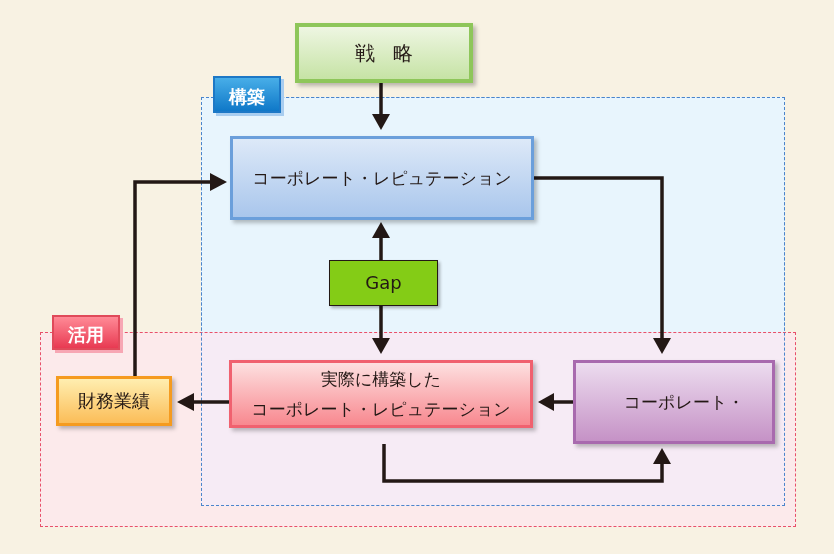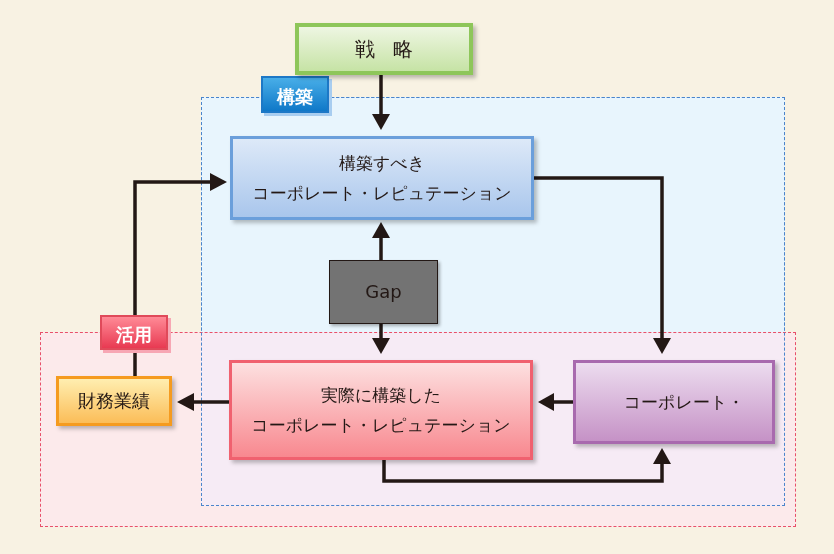--- a/index.html
+++ b/index.html
@@ -24,60 +24,59 @@
     #region-build-border-overlay {
       left: 201px; top: 97px; width: 584px; height: 409px;
       border: 1px dashed #4a85cc;
       background: transparent;
       z-index: 3;
     }
     .tag {
       position: absolute; z-index: 6; color: #fff; font-weight: bold;
       font-size: 18px; line-height: 30px; text-align: center;
       box-sizing: border-box;
-      margin-left: 48px;
     }
     #tag-build {
       left: 213px; top: 76px; width: 68px; height: 37px; line-height: 37px;
       background: linear-gradient(#48aee8, #0f78c8);
       border: 2px solid #1d78c6;
       box-shadow: 3px 3px 0 #a8cdf0;
     }
     #tag-use {
       left: 52px; top: 315px; width: 68px; height: 35px; line-height: 35px;
       background: linear-gradient(#ff8a96, #e83a52);
       border: 2px solid #e04a5a;
       box-shadow: 3px 3px 0 #f7a7b4;
     }
     .node {
       position: absolute; z-index: 7; box-sizing: border-box;
       display: flex; flex-direction: column; align-items: center; justify-content: center;
       color: #231815; font-size: 17px; line-height: 30px; text-align: center;
       box-shadow: 3px 3px 4px rgba(0,0,0,0.25);
     }
     #node-strategy {
-      left: 295px; top: 23px; width: 178px; height: 52px;
+      left: 295px; top: 23px; width: 178px; height: 60px;
       border: 4px solid #8ec65a;
       background: linear-gradient(#eef6e2, #c6e3a5);
       font-size: 20px; letter-spacing: 18px; padding-left: 18px;
     }
     #node-target-rep {
       left: 230px; top: 136px; width: 304px; height: 84px;
       border: 3px solid #6b9fdb;
       background: linear-gradient(#dde9f8, #a9c6ec);
     }
     #node-gap {
-      left: 329px; top: 260px; width: 109px; height: 64px;
+      left: 329px; top: 260px; width: 109px; height: 46px;
       border: 1px solid #231815;
-      background: #737373;
+      background: #84cc16;
       font-size: 18px;
       box-shadow: 2px 2px 3px rgba(0,0,0,0.3);
     }
     #node-actual-rep {
-      left: 229px; top: 360px; width: 304px; height: 100px;
+      left: 229px; top: 360px; width: 304px; height: 68px;
       border: 3px solid #f0616f;
       background: linear-gradient(#fde0e0, #f8888f);
     }
     #node-corp-comm {
       left: 573px; top: 360px; width: 202px; height: 84px;
       border: 3px solid #a86aae;
       background: linear-gradient(#ecdcef, #c592c6);
       padding-left: 20px;
     }
     #node-financial {
@@ -134,21 +133,20 @@
     <polyline fill="none" points="135,376 135,182 212,182"></polyline>
     <polygon points="210,173 210,191 227,182" stroke="none"></polygon>
   </g>
 </svg>
 
 <div class="node" id="node-strategy">
   <span>戦略</span>
 </div>
 
 <div class="node" id="node-target-rep">
-  <span>構築すべき</span>
   <span>コーポレート・レピュテーション</span>
 </div>
 
 <div class="node" id="node-gap">
   <span>Gap</span>
 </div>
 
 <div class="node" id="node-actual-rep">
   <span>実際に構築した</span>
   <span>コーポレート・レピュテーション</span>

